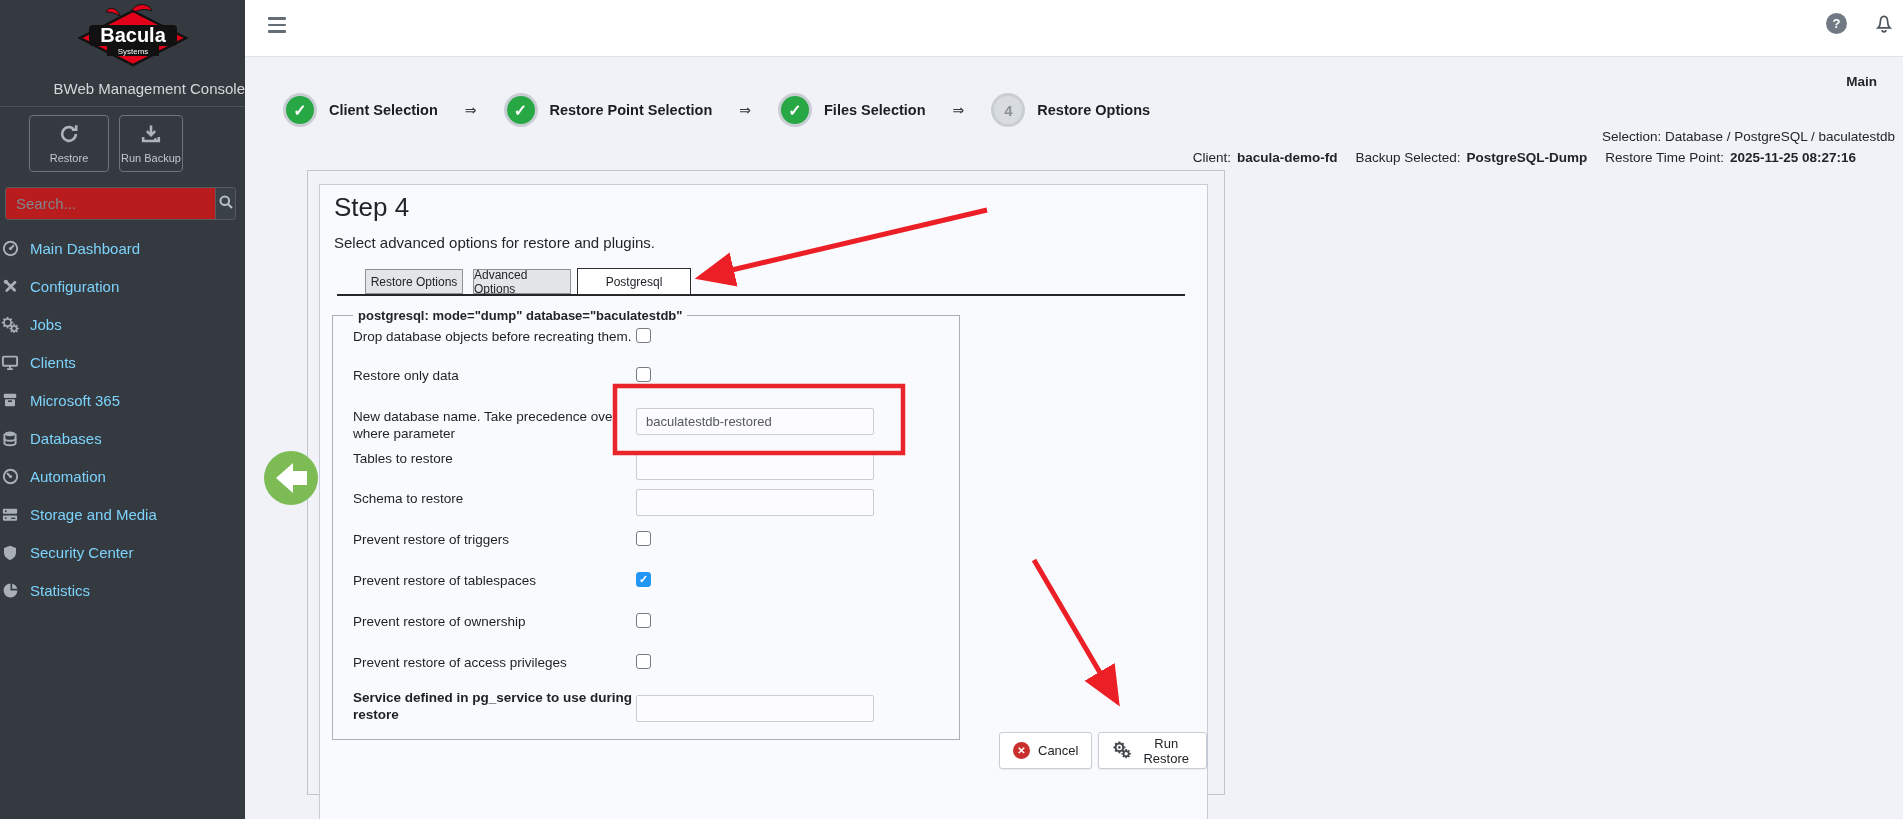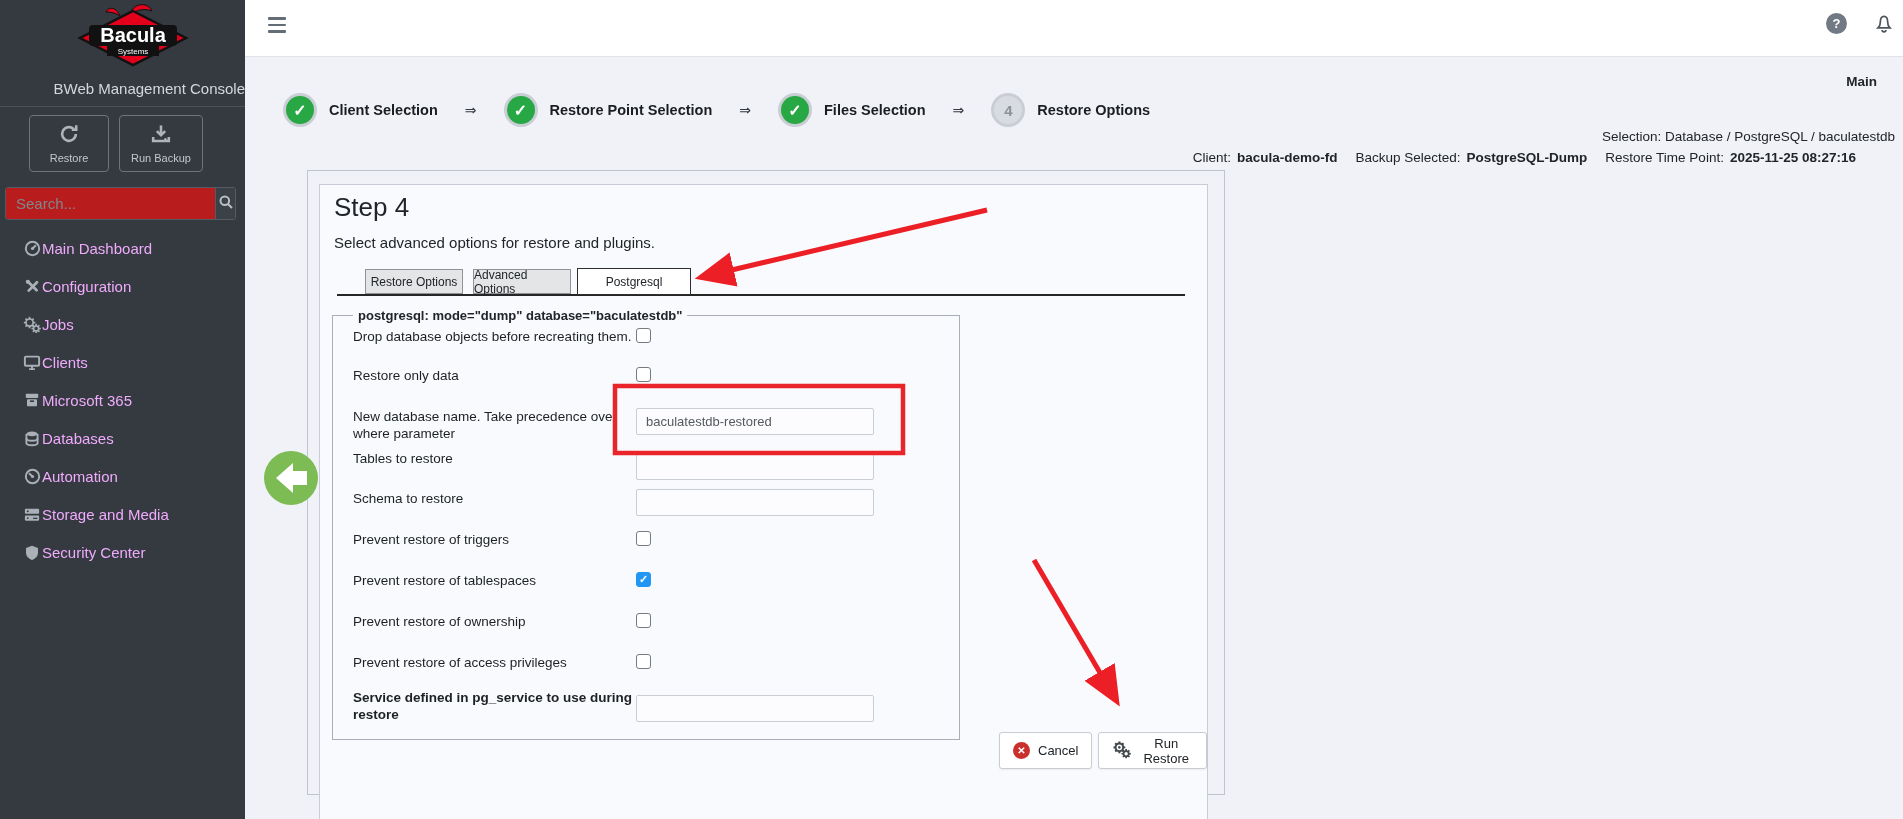--- a/index.html
+++ b/index.html
@@ -7,27 +7,27 @@
     font-family:"Liberation Sans", sans-serif; background:#f0f2f7; color:#212529; }
 
   
   #sidebar { position:absolute; left:0; top:0; width:245px; height:819px; background:#343a40; z-index:10; }
   #logo-wrap { text-align:center; padding-top:4px;margin-left:20px; }
   .console-title { color:#d4d8db; font-size:15px; text-align:right; margin-top:8px; }
   #side-div { border-bottom:1px solid #4b5157; margin-top:9px; }
   #side-actions { display:flex; gap:10px; padding:8px 0 0 29px; }
   .action-btn { width:80px; height:57px; border:1px solid #6c757d; border-radius:4px; background:transparent;
     color:#c2c7d0; font-size:11px; display:flex; flex-direction:column; align-items:center; justify-content:center; gap:5px; cursor:pointer; }
-  .action-btn:last-child { width:84px;text-align:center; }
+  .action-btn:last-child { width:64px;text-align:center; }
   #search-row { margin:15px 0 0 5px; width:231px; height:33px; display:flex; border:1px solid #545b62; border-radius:3px; overflow:hidden; }
   #search-input { flex:1; background:#b91c1c; border:none; outline:none; color:#cfd4d8; font-size:15px; padding-left:10px; }
   #search-input::placeholder { color:#7f878e; }
   #search-btn { width:39px; background:#3a4149; border:none; border-left:1px solid #545b62; display:flex; align-items:center; justify-content:center; cursor:pointer; }
   #nav { margin-top:9px; }
-  .nav-item { height:38px; display:flex; align-items:center; padding-left:22px; gap:0; color:#f0abfc; font-size:15px; cursor:pointer; }
+  .nav-item { height:38px; display:flex; align-items:center; gap:10px; color:#7dd3fc; font-size:15px; cursor:pointer; }
   .nav-ico { width:20px; display:flex; justify-content:center; }
 
   
   #topbar { position:absolute; left:245px; top:0; width:1658px; height:57px; background:#fff; border-bottom:1px solid #dfe3e8; }
   #hamburger { position:absolute; left:23px; top:17px; width:18px; cursor:pointer; }
   #hamburger div { height:2.5px; background:#646d76; margin-bottom:4px; border-radius:1px; }
   #help-btn { position:absolute; right:56px; top:13px; width:21px; height:21px; border-radius:50%; background:#717a84;
     color:#fff; font-weight:bold; font-size:13px; display:flex; align-items:center; justify-content:center; cursor:pointer; }
   #bell-btn { position:absolute; right:9px; top:11px; cursor:pointer; }
 
@@ -217,20 +217,29 @@
         </span>
         <span>Storage and Media</span>
       </div>
       <div class="nav-item">
         <span class="nav-ico">
           <svg width="16" height="17" viewBox="0 0 16 16">
             <path d="M8 1.2 L14 3.4 V8 c0 3.8-2.6 6.2-6 7.6 C4.6 14.2 2 11.8 2 8 V3.4 Z" fill="#a9b0b7"></path>
           </svg>
         </span>
         <span>Security Center</span>
+      </div>
+      <div class="nav-item">
+        <span class="nav-ico">
+          <svg width="17" height="17" viewBox="0 0 16 16">
+            <path d="M8 1.5 A6.5 6.5 0 1 0 14.5 8 L8 8 Z" fill="#a9b0b7"></path>
+            <path d="M9.6 1.7 A6.6 6.6 0 0 1 14.4 6.4 L9.6 6.4 Z" fill="#a9b0b7"></path>
+          </svg>
+        </span>
+        <span>Statistics</span>
       </div>
     </div>
 </div>
 
 <div id="topbar">
   <div id="hamburger">
       <div></div>
       <div></div>
       <div></div>
     </div>

